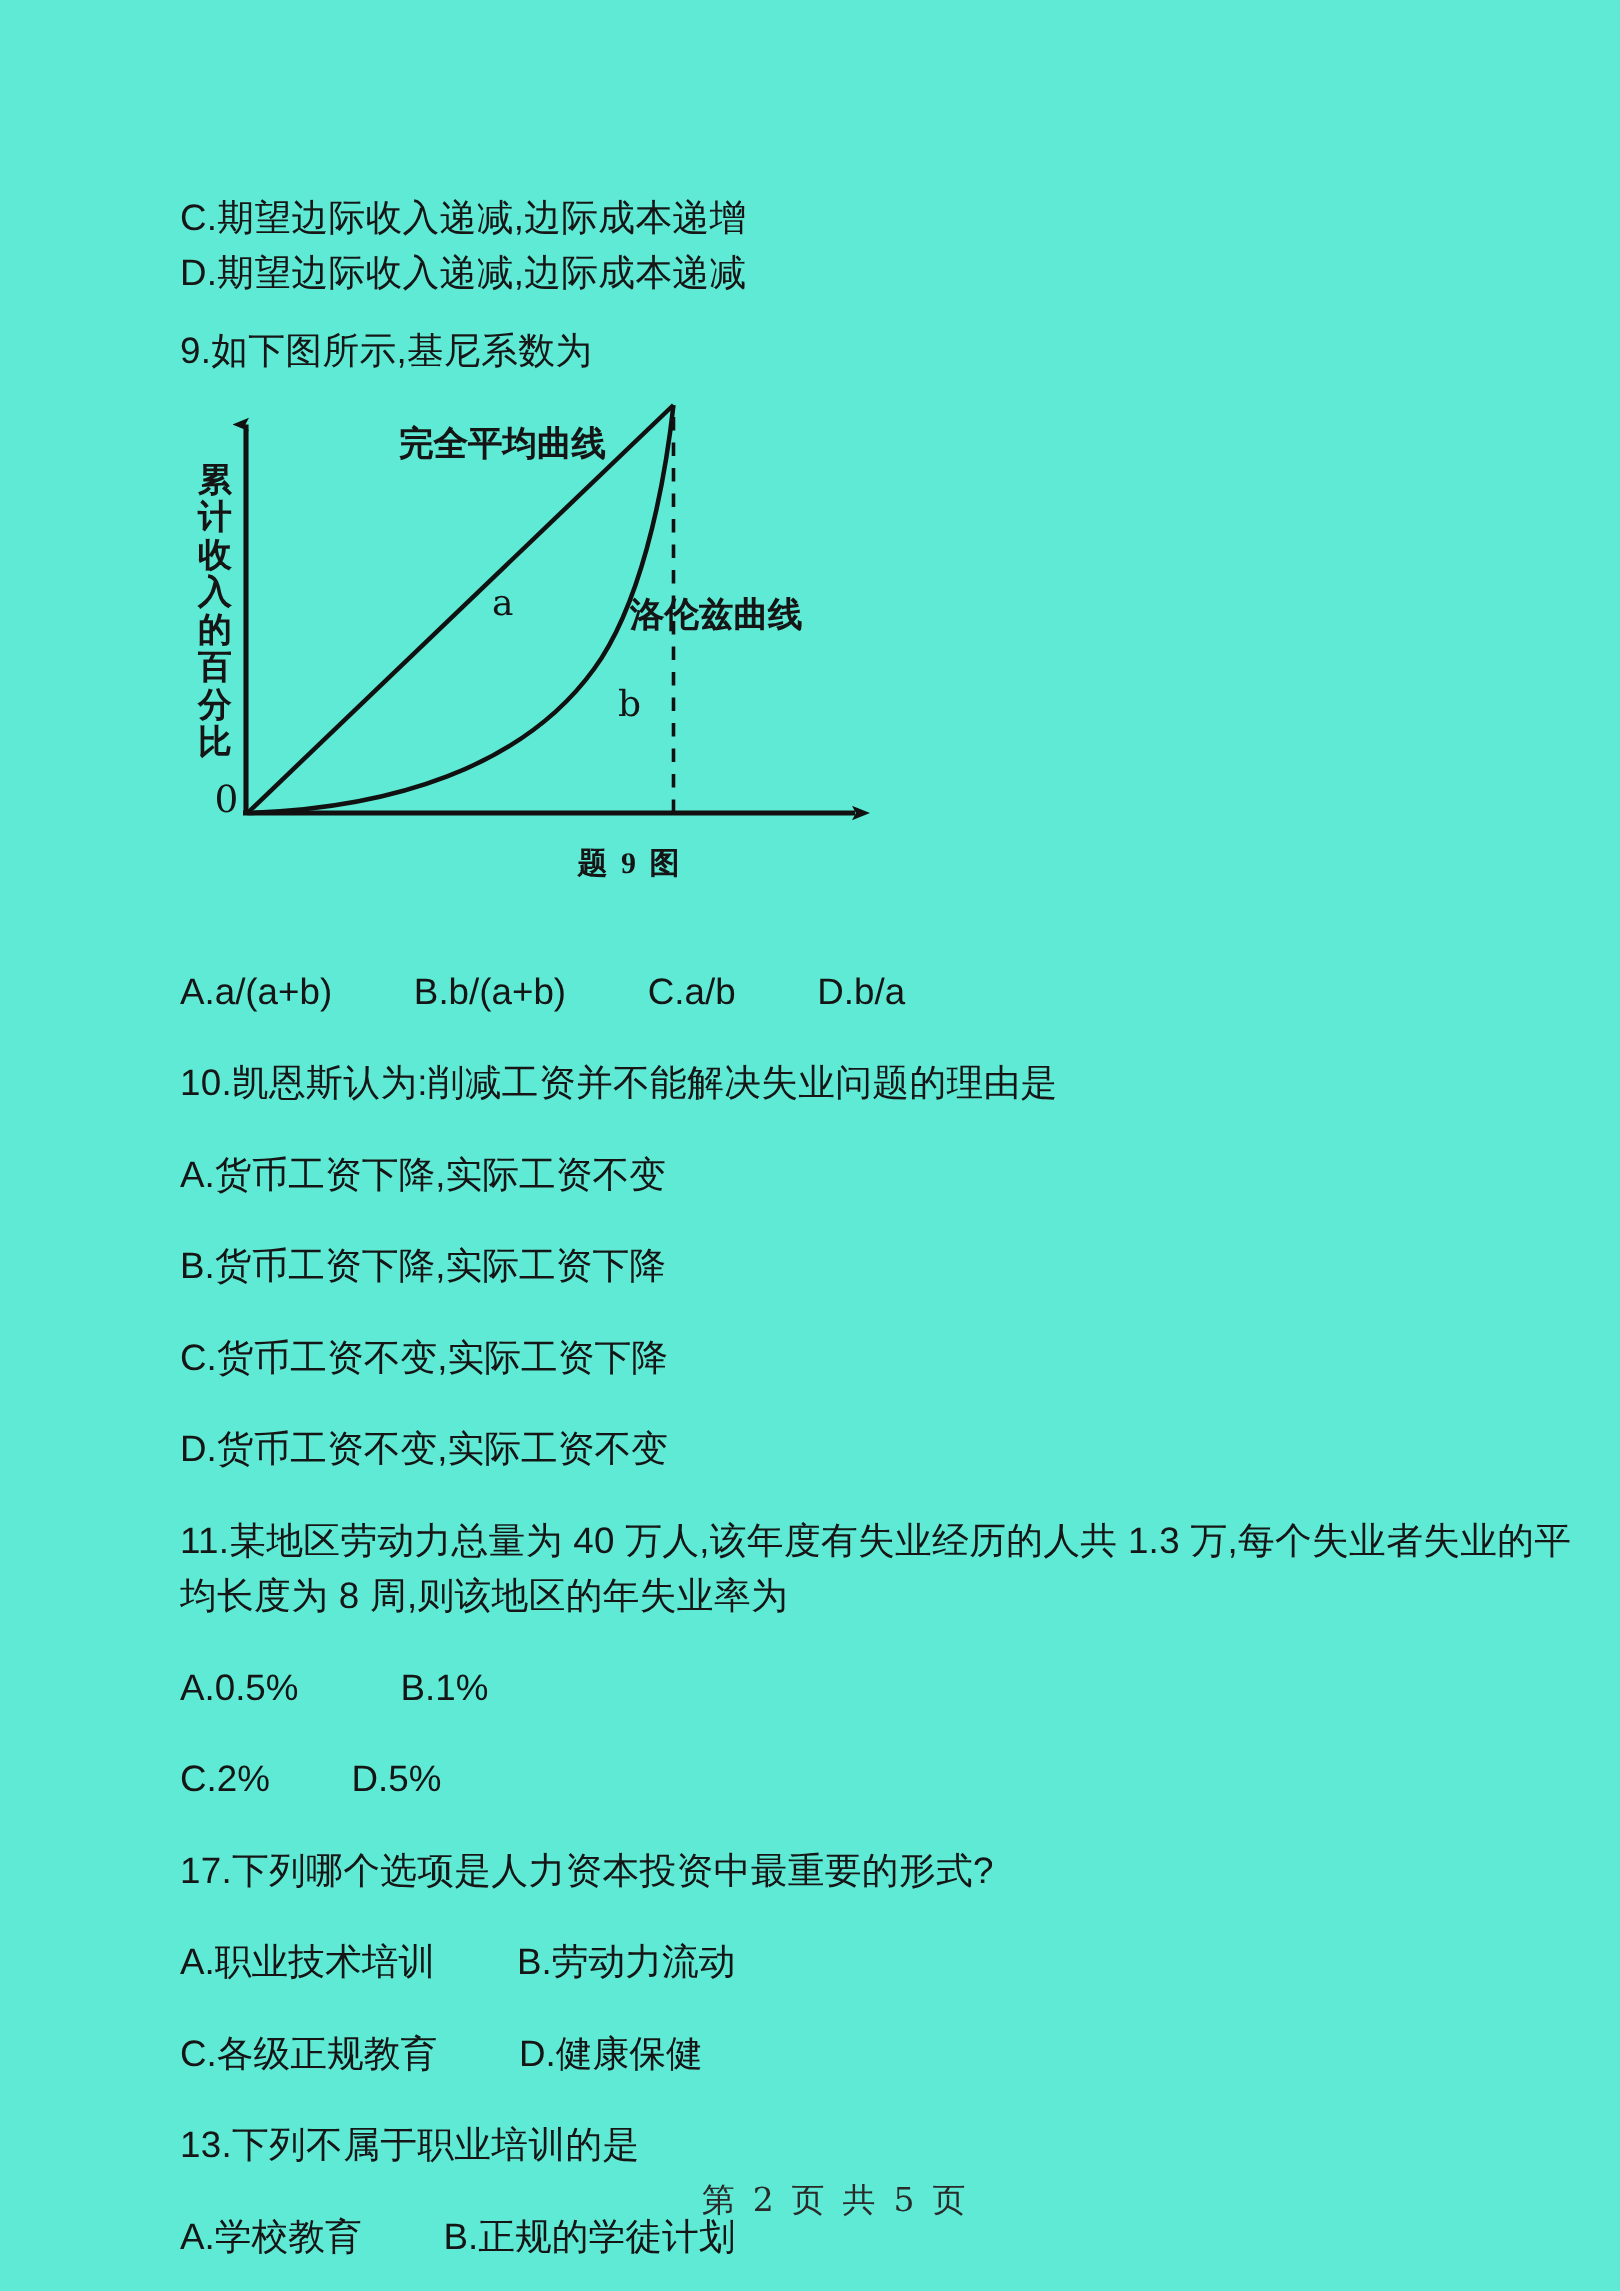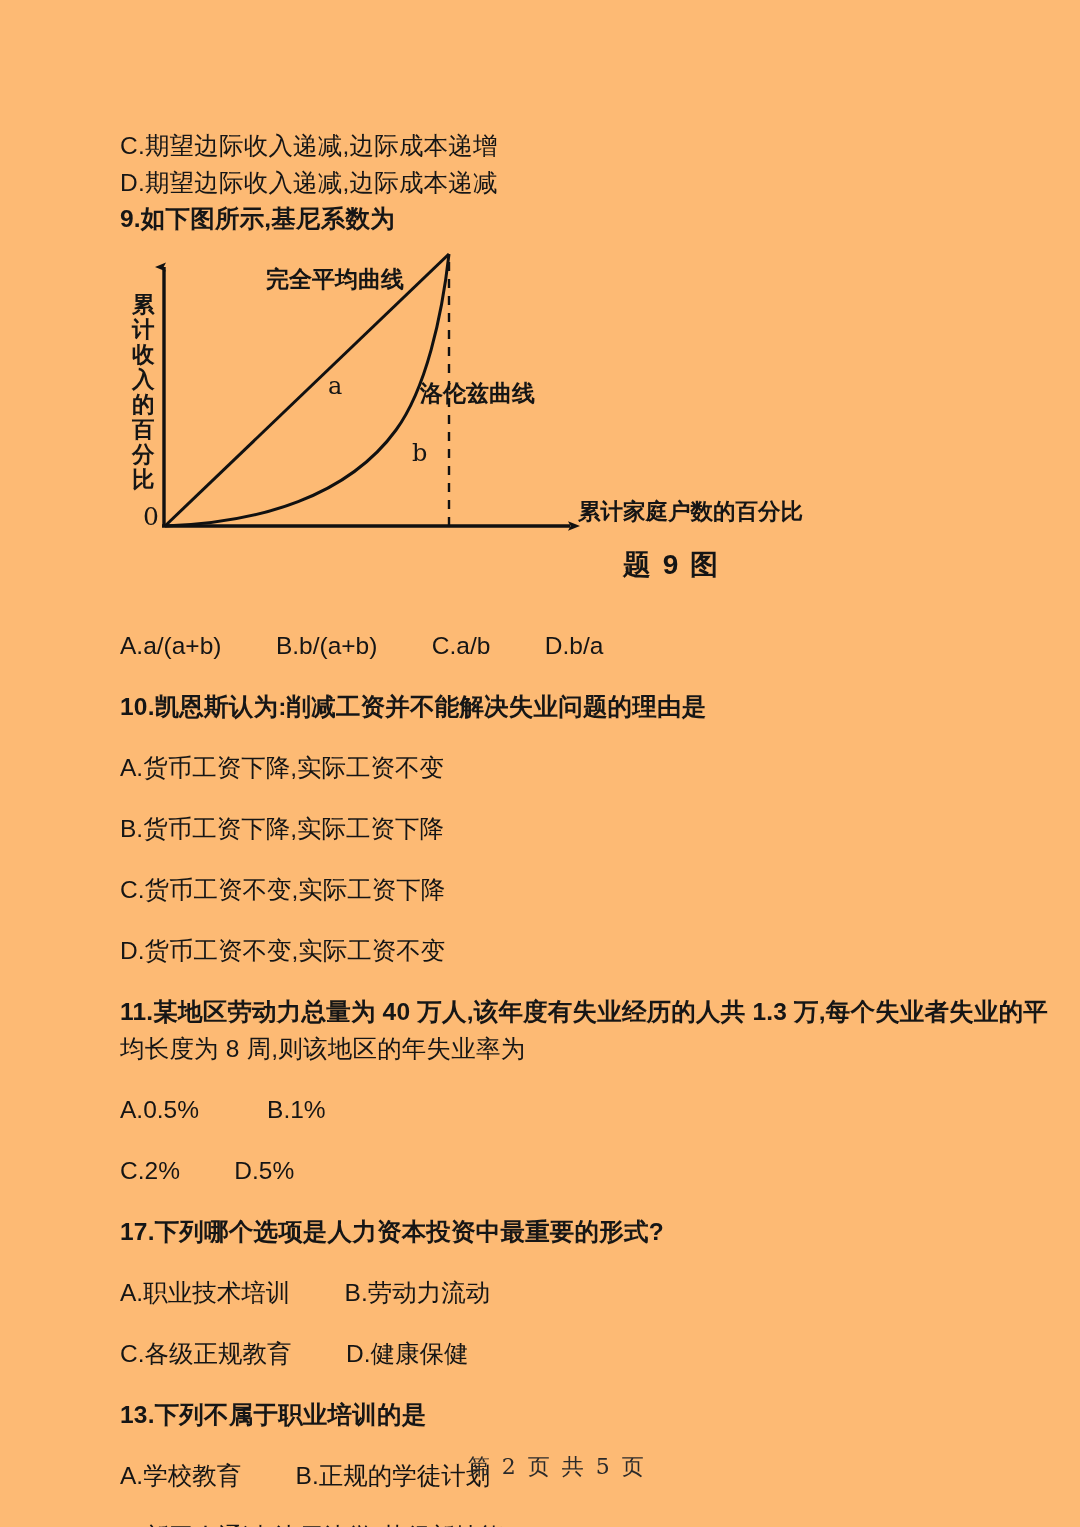--- a/index.html
+++ b/index.html
@@ -9,40 +9,39 @@
     background: #ffffff;
   }
   body {
     font-family: "Liberation Sans", "DejaVu Sans", sans-serif;
     color: #151515;
   }
   .page {
     position: relative;
     width: 1080px;
     height: 1527px;
-    background: #fdba74;
+    background: #5eead4;
     overflow: hidden;
   }
   .content {
     position: absolute;
     left: 120px;
     top: 128px;
     width: 850px;
   }
   .line {
     font-size: 24.5px;
     line-height: 36.5px;
     letter-spacing: 0.2px;
     white-space: pre;
     color: #161616;
     margin: 0;
   }
   .q-line {
-    margin-top: 0;
-    font-weight: bold;
+    margin-top: 16px;
   }
   .opt-row {
     font-size: 24.5px;
     line-height: 36.5px;
     white-space: pre;
   }
 
   
   .figure-wrap {
     position: relative;
@@ -53,24 +52,24 @@
   .figure-svg {
     position: absolute;
     left: 0;
     top: 0;
   }
   .fig-caption {
     position: absolute;
     left: 0;
     top: 302px;
     width: 600px;
-    text-align: right;
-    font-family: Liberation Sans, sans-serif;
-    font-weight: 700;
-    font-size: 28px;
+    text-align: center;
+    font-family: Liberation Serif, serif;
+    font-weight: 700;
+    font-size: 20px;
     letter-spacing: 2px;
   }
   .axis-label-y {
     position: absolute;
     left: 12px;
     top: 48px;
     width: 30px;
     font-family: "DejaVu Serif", "Liberation Serif", serif;
     font-weight: 700;
     font-size: 22.5px;
@@ -157,21 +156,20 @@
         <line x1="45" y1="282" x2="329" y2="10" stroke="#111" stroke-width="3"></line>
 
         <path d="M45,282 C140,279 228,252 276,186 C306,145 322,72 329,10" fill="none" stroke="#111" stroke-width="3"></path>
 
         <line x1="329" y1="282" x2="329" y2="14" stroke="#111" stroke-width="2.4" stroke-dasharray="9 8"></line>
       </svg>
 
       <div class="origin-label">0</div>
 
       <div class="axis-label-y">累计收入的百分比</div>
-      <div class="axis-label-x">累计家庭户数的百分比</div>
 
       <div class="curve-label label-equal">完全平均曲线</div>
       <div class="curve-label label-lorenz">洛伦兹曲线</div>
 
       <div class="region-label label-a">a</div>
       <div class="region-label label-b">b</div>
 
       <div class="fig-caption">题 9 图</div>
     </div>
 

